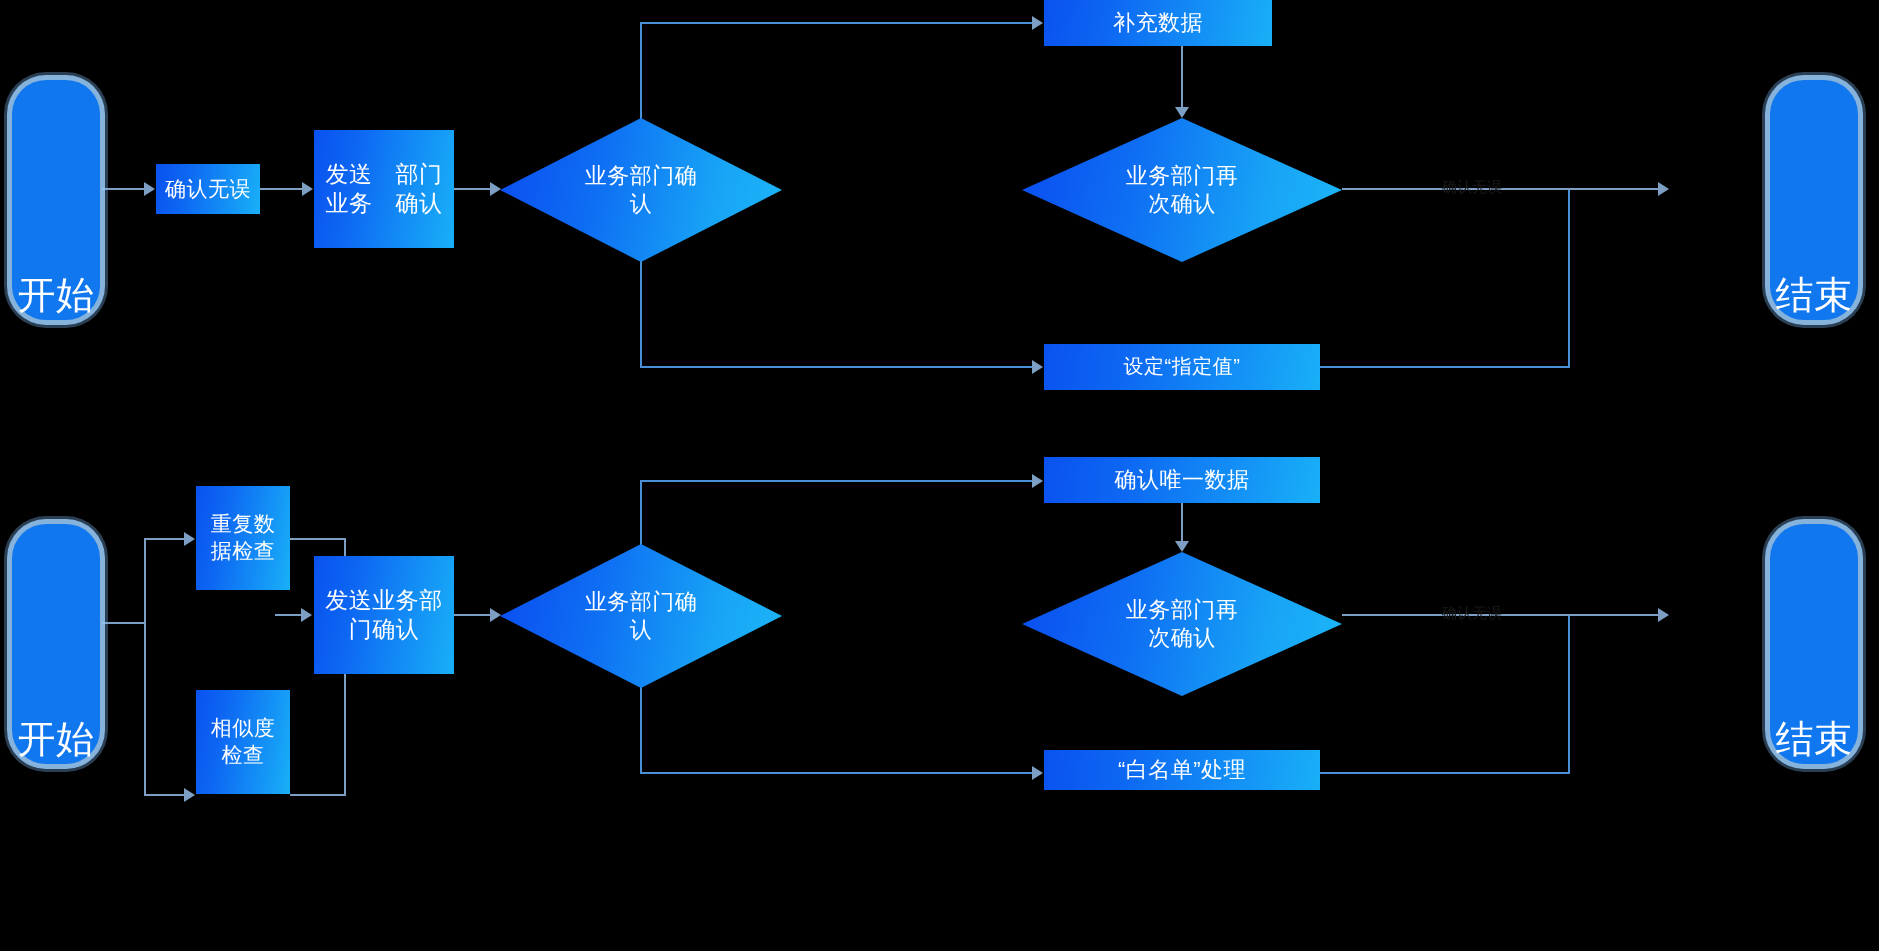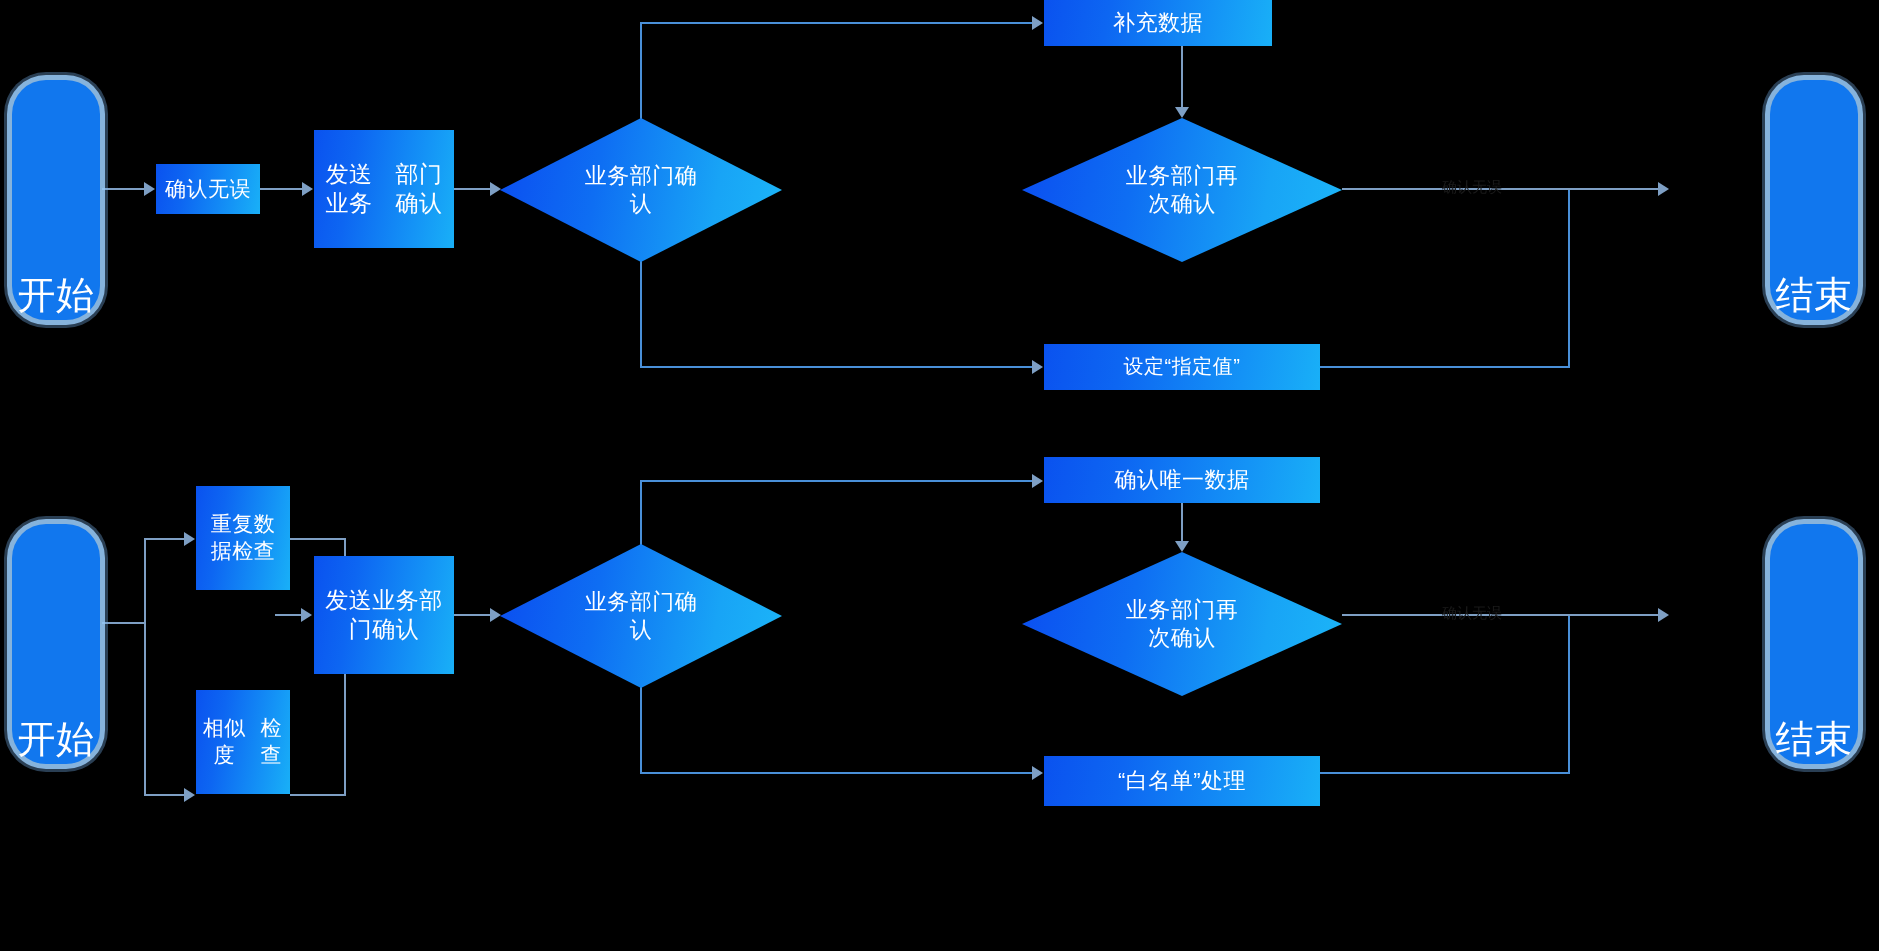--- a/index.html
+++ b/index.html
@@ -127,21 +127,21 @@
   <div class="arw r" style="left:184px;top:788px;"></div>
 
   <div class="node proc" style="left:196px;top:486px;width:94px;height:104px;font-size:21px;">
     <div style="display:flex;flex-direction:column;">
       <span>重复数</span>
       <span>据检查</span>
     </div>
   </div>
 
   <div class="node proc" style="left:196px;top:690px;width:94px;height:104px;font-size:21px;">
-    <div style="display:flex;flex-direction:row;">
+    <div style="display:flex;flex-direction:column;">
       <span>相似度</span>
       <span>检查</span>
     </div>
   </div>
 
   <div class="ln lnh" style="left:290px;top:538px;width:56px;"></div>
   <div class="ln lnh" style="left:290px;top:794px;width:56px;"></div>
   <div class="ln lnv" style="left:344px;top:538px;height:258px;"></div>
   <div class="ln lnh" style="left:344px;top:614px;width:-0px;"></div>
   <div class="ln lnh" style="left:275px;top:614px;width:28px;"></div>
@@ -181,21 +181,21 @@
     <div class="dtext">
       <span>业务部门再</span><br>
       <span>次确认</span>
     </div>
   </div>
 
   <div class="ln lnv cy" style="left:640px;top:686px;height:88px;"></div>
   <div class="ln lnh cy" style="left:640px;top:772px;width:394px;"></div>
   <div class="arw r" style="left:1032px;top:766px;"></div>
 
-  <div class="node proc" style="left:1044px;top:750px;width:276px;height:50px;font-size:22px;margin-top:6px;">
+  <div class="node proc" style="left:1044px;top:750px;width:276px;height:40px;font-size:22px;">
     <span>“白名单”处理</span>
   </div>
 
   <div class="ln lnh cy" style="left:1320px;top:772px;width:250px;"></div>
   <div class="ln lnv cy" style="left:1568px;top:616px;height:158px;"></div>
 
   <div class="ln lnh" style="left:1342px;top:614px;width:318px;"></div>
   <div class="arw r" style="left:1658px;top:608px;"></div>
   <div class="edgelabel" style="left:1442px;top:604px;">确认无误</div>
 

